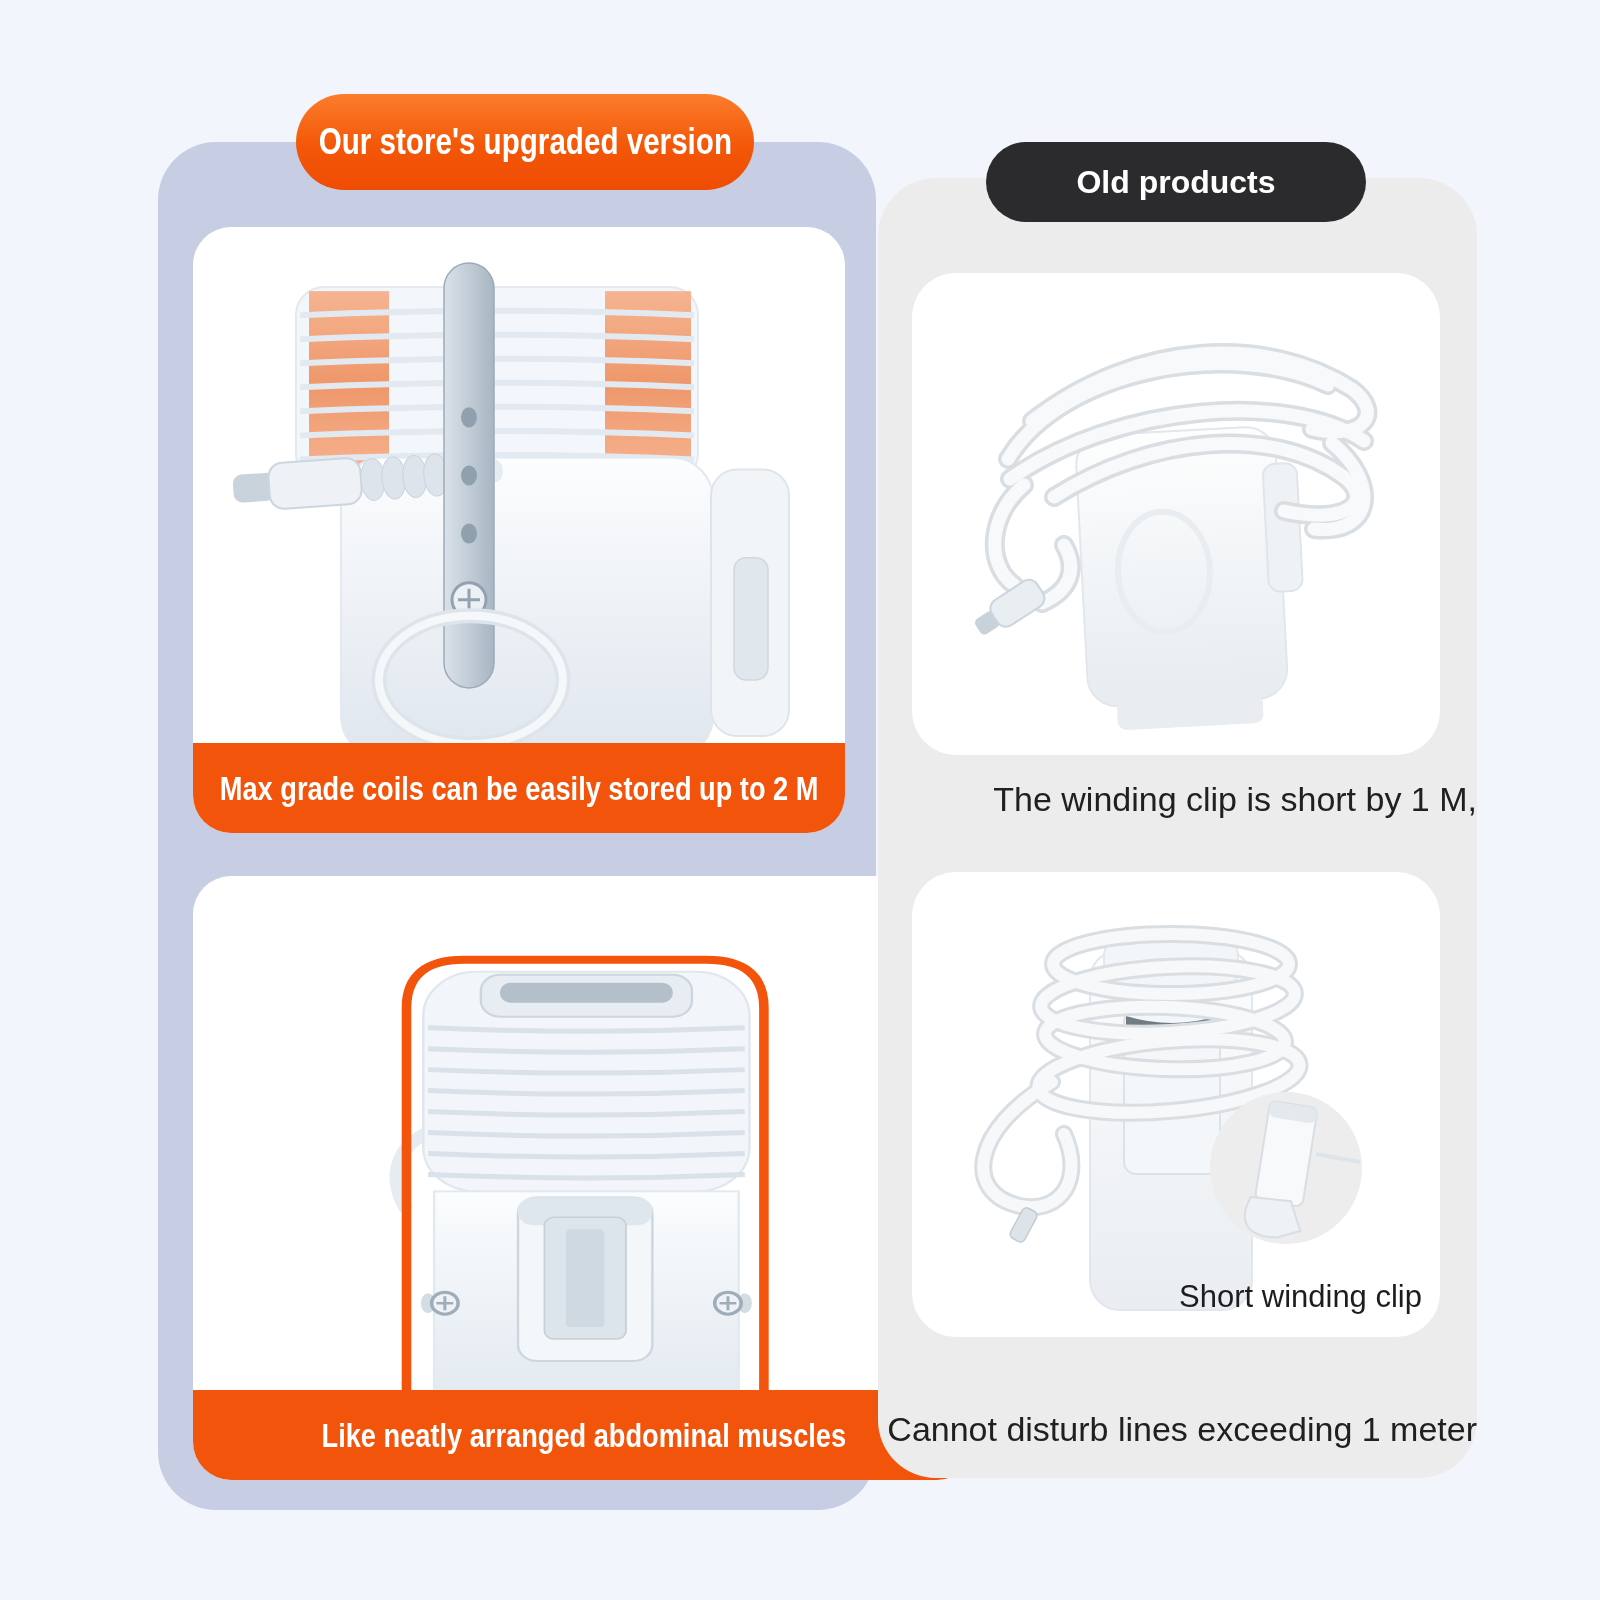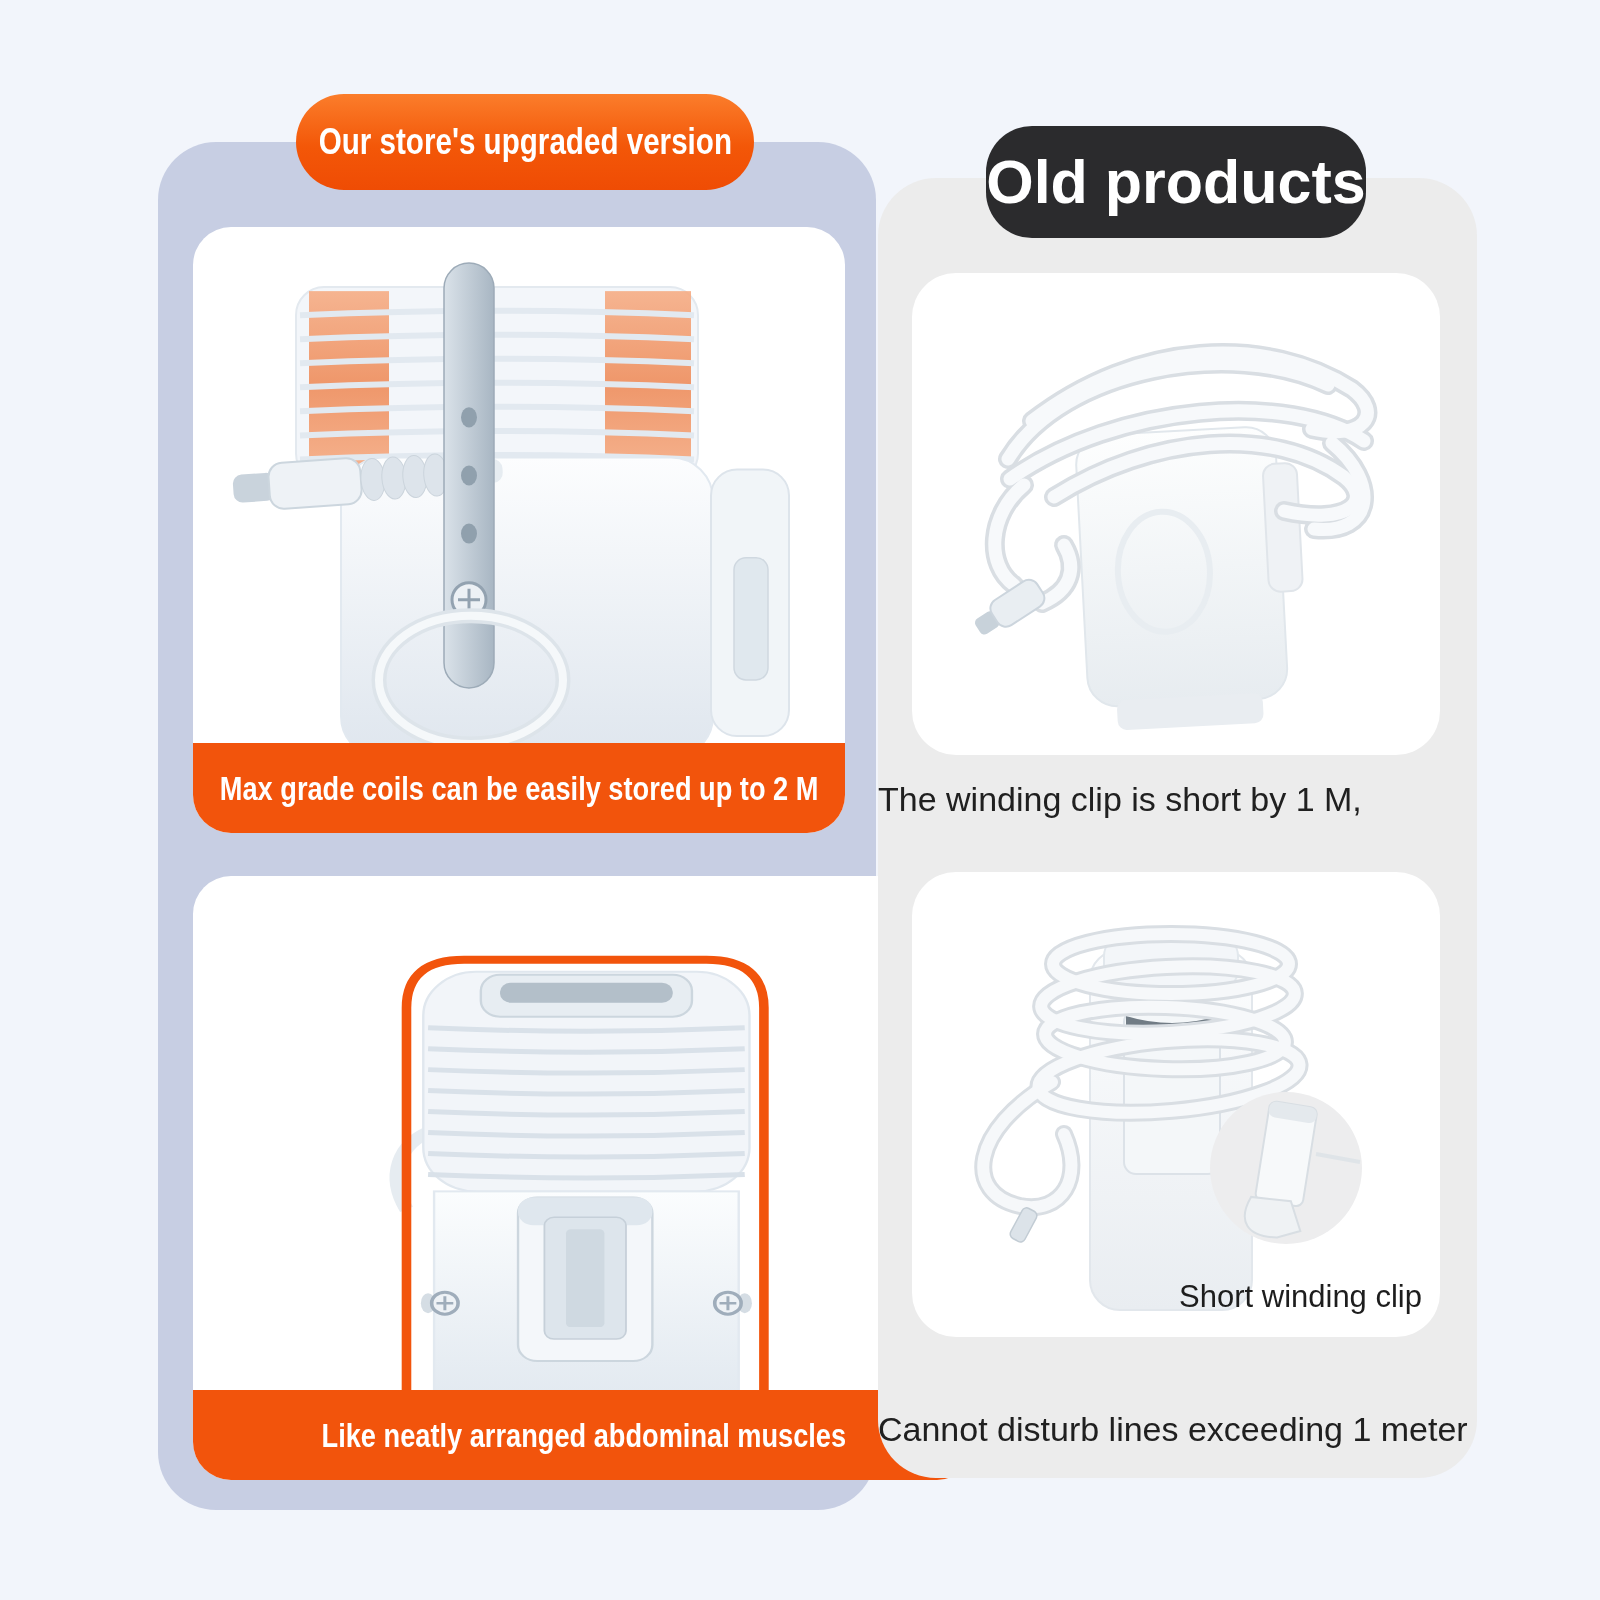--- a/index.html
+++ b/index.html
@@ -25,22 +25,22 @@
     position: absolute; z-index: 6; color: #fff; font-weight: bold;
     display: flex; align-items: center; justify-content: center; white-space: nowrap;
   }
   .badge-upgraded {
     left: 296px; top: 94px; width: 458px; height: 96px; border-radius: 50px;
     background: linear-gradient(180deg, #fb7d2b 0%, #f35708 55%, #ef4c04 100%);
     font-size: 37px;
   }
   .badge-upgraded .squeeze { display: inline-block; transform: scaleX(0.8); }
   .badge-old {
-    left: 986px; top: 126px; width: 380px; height: 112px; border-radius: 46px;
-    background: var(--badge-old, #2b2b2d); font-size: 61px;
+    left: 986px; top: 142px; width: 380px; height: 80px; border-radius: 46px;
+    background: var(--badge-old, #2b2b2d); font-size: 32px;
   }
 
   
   .card { position: absolute; background: #fff; overflow: hidden; }
   .card-l1 { left: 35px; top: 85px;  width: 652px; height: 606px; border-radius: 38px; }
   .card-l2 { left: 35px; top: 734px; width: 782px; height: 604px; border-radius: 38px; }
   .card-img { position: absolute; left: 0; top: 0; right: 0; bottom: 90px; }
   .card-img svg { width: 100%; height: 100%; display: block; }
   .caption-bar {
     position: absolute; left: 0; right: 0; bottom: 0; height: 90px;
@@ -48,21 +48,21 @@
     display: flex; align-items: center; justify-content: center; white-space: nowrap;
   }
   .caption-bar .squeeze { display: inline-block; transform: scaleX(0.8); }
 
   .card-r1 { left: 34px; top: 95px;  width: 528px; height: 482px; border-radius: 44px; }
   .card-r2 { left: 34px; top: 694px; width: 528px; height: 465px; border-radius: 44px; }
   .card-r1 svg, .card-r2 svg { width: 100%; height: 100%; display: block; }
 
   
   .old-note {
-    position: absolute; left: 0; right: 0; text-align: left;
+    position: absolute; left: 0; right: 0; text-align: right;
     color: #202020; font-size: 34px; line-height: 47px; white-space: nowrap;
   }
   .old-note-1 { top: 598px; }
   .old-note-2 { top: 1228px; }
 
   .inset-label {
     position: absolute; right: 18px; bottom: 22px;
     color: #1d1d1d; font-size: 31px; white-space: nowrap; margin-top: 35px;
   }
 </style>

